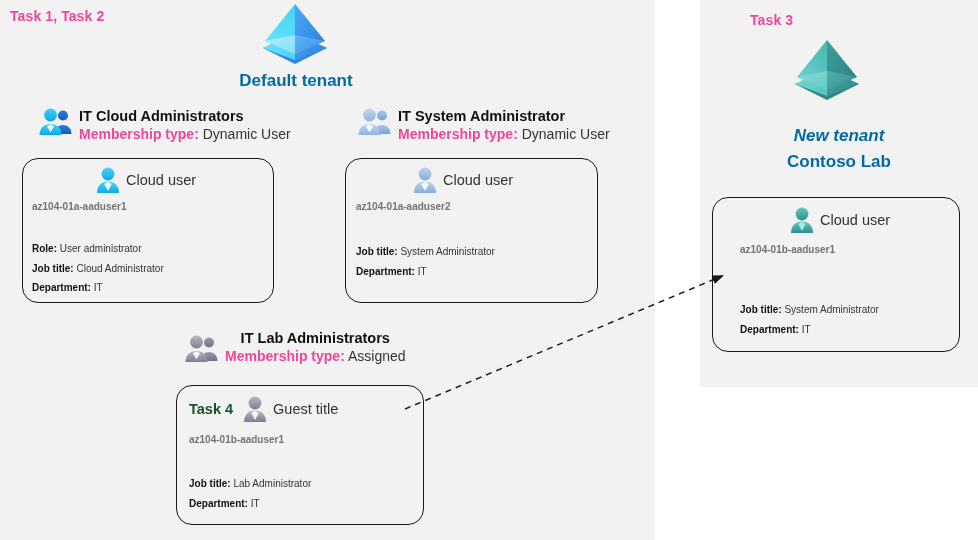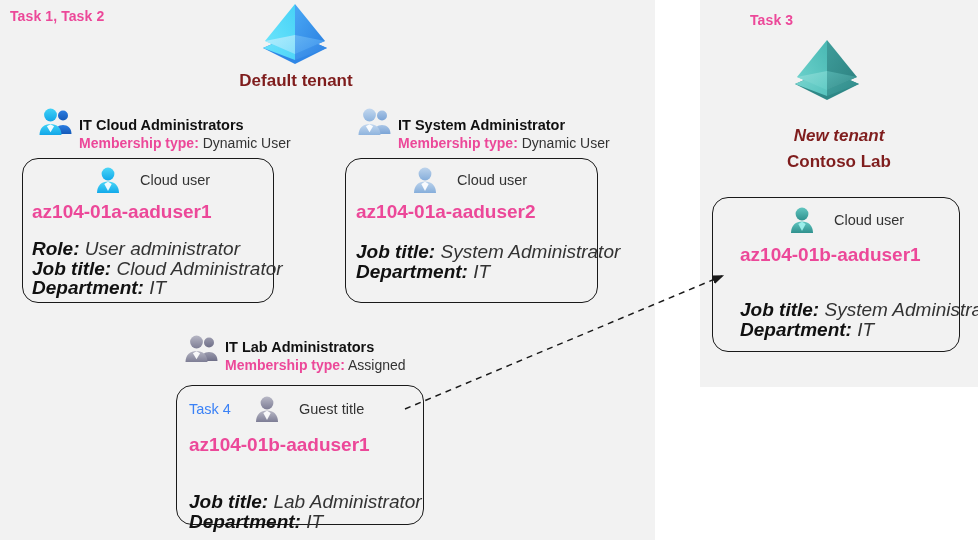--- a/index.html
+++ b/index.html
@@ -21,69 +21,69 @@
     color:#ec4899;
     font-weight:bold;
     font-size:14px;
     letter-spacing:.1px;
   }
 
   .tenant-title{
     position:absolute;
     font-weight:bold;
     text-align:center;
-    color:#7f1d1d;
+    color:#0369a1;
   }
 
   
   .pyramid{position:absolute;}
   .pyramid svg{display:block;}
 
   
   .group-icon{position:absolute;}
   .group-icon svg{display:block;}
 
   
   .user-box{
     position:absolute;
     border:1.4px solid #1a1a1a;
     border-radius:16px;
     background:transparent;
     box-sizing:border-box;
   }
 
-  .grp-head{position:absolute;margin-top:9px;}
+  .grp-head{position:absolute;}
   .grp-name{
     font-weight:bold;font-size:14.5px;color:#111;
     white-space:nowrap;line-height:18px;
   }
   .grp-meta{
     font-size:14px;color:#333;white-space:nowrap;line-height:19px;
   }
   .grp-meta b{color:#ec4899;font-weight:bold;}
 
   .usr-role-line{
     position:absolute;
-    display:flex;align-items:center;gap:19px;
+    display:flex;align-items:center;gap:5px;
     font-size:14.5px;color:#333;white-space:nowrap;
   }
   .person-icon svg{display:block;}
 
   .usr-name{
     position:absolute;
-    font-weight:bold;font-size:19px;color:#ec4899;white-space:nowrap;
+    font-weight:bold;font-size:10px;color:#737373;white-space:nowrap;
   }
   .usr-attrs{
     position:absolute;
-    font-size:19px;line-height:19.5px;color:#333;white-space:nowrap;font-style:italic;
+    font-size:10px;line-height:19.5px;color:#333;white-space:nowrap;
   }
   .usr-attrs b{color:#111;font-weight:bold;}
 
   .inline-task{
-    color:#3b82f6;font-weight:normal;font-size:14.5px;margin-right:4px;
+    color:#14532d;font-weight:bold;font-size:14.5px;margin-right:4px;
   }
 
   #arrow-layer{position:absolute;left:0;top:0;width:978px;height:540px;pointer-events:none;}
 </style>
 </head>
 <body>
 
 <div class="panel" id="left-panel"></div>
 <div class="panel" id="right-panel"></div>
 
@@ -282,21 +282,21 @@
           <stop offset="1" stop-color="#6f6f88"></stop>
         </linearGradient>
     </defs>
     <circle cx="25" cy="8.5" r="5" fill="url(#g3b)"></circle>
     <path d="M16.5 27c0-6 4-9 8.5-9s8.5 3 8.5 9z" fill="url(#g3b)"></path>
     <circle cx="12.5" cy="8" r="6.4" fill="url(#g3a)"></circle>
     <path d="M1.5 28c0-7.4 5-11 11-11s11 3.6 11 11z" fill="url(#g3a)"></path>
     <path d="M12.5 17.2l3.6 2.1-3.6 6-3.6-6z" fill="#ffffff" opacity=".92"></path>
   </svg>
 </div>
-<div class="grp-head" style="left:225px;top:329px;">
+<div class="grp-head" style="left:225px;top:329px;text-align:center;">
   <div class="grp-name">IT Lab Administrators</div>
   <div class="grp-meta">
     <b>Membership type:</b>
     <span>Assigned</span>
   </div>
 </div>
 
 <div class="user-box" style="left:176px;top:385px;width:248px;height:140px;"></div>
 <div class="usr-role-line" style="left:189px;top:395px;">
   <span class="inline-task">Task 4</span>
@@ -309,21 +309,21 @@
           </linearGradient>
         </defs>
       <circle cx="13" cy="8" r="6.4" fill="url(#u3)"></circle>
       <path d="M2 27c0-7.6 5-11.4 11-11.4S24 19.4 24 27z" fill="url(#u3)"></path>
       <path d="M13 15.8l3.7 2.2L13 25l-3.7-7z" fill="#ffffff" opacity=".92"></path>
     </svg>
   </span>
   <span>Guest title</span>
 </div>
 <div class="usr-name" style="left:189px;top:434px;">az104-01b-aaduser1</div>
-<div class="usr-attrs" style="left:189px;top:474px;margin-top:18px;">
+<div class="usr-attrs" style="left:189px;top:474px;">
   <div><b>Job title:</b> <span>Lab Administrator</span></div>
   <div><b>Department:</b> <span>IT</span></div>
 </div>
 
 <div class="user-box" style="left:712px;top:197px;width:248px;height:155px;"></div>
 <div class="usr-role-line" style="left:789px;top:206px;">
   <span class="person-icon">
     <svg width="26" height="28" viewBox="0 0 26 28">
       <defs>
           <linearGradient id="u4" x1="0" y1="0" x2="0" y2="1">

